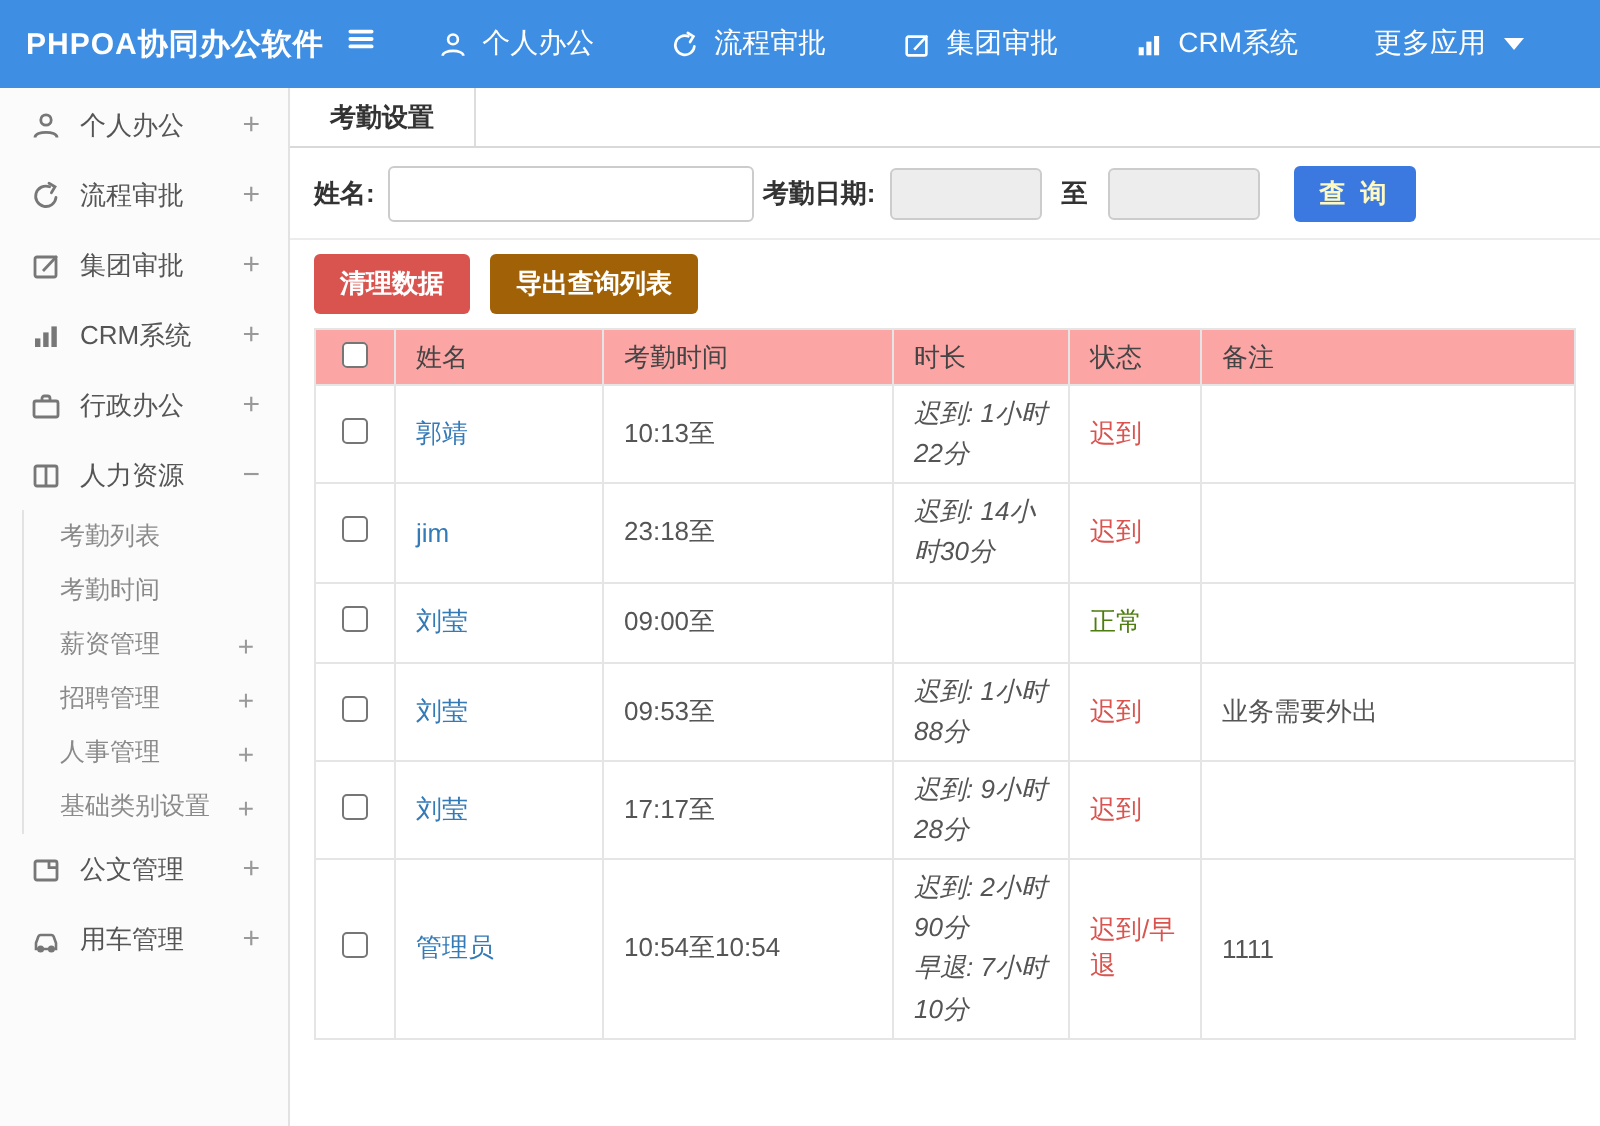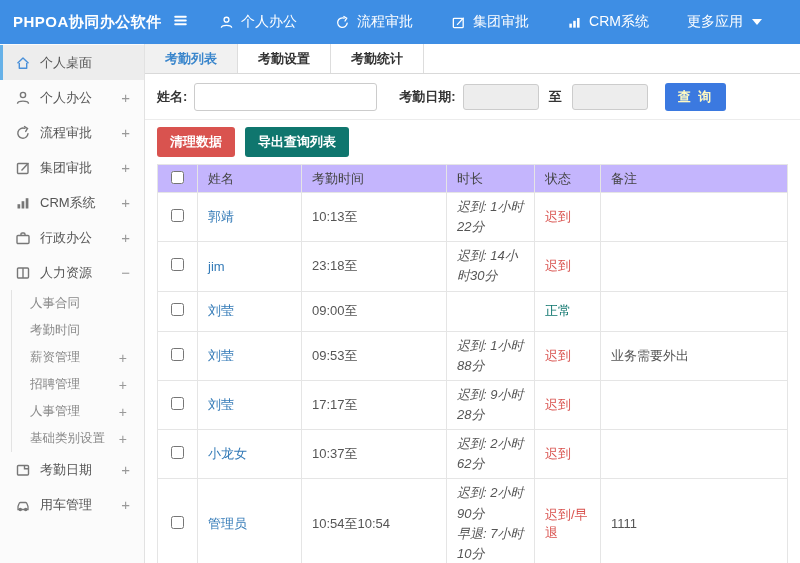--- a/index.html
+++ b/index.html
@@ -36,34 +36,34 @@
   
   .content { flex:1; display:flex; flex-direction:column; min-width:0; background:#fff; }
 
   .tabbar { height:30px; flex:none; display:flex; border-bottom:1px solid #d9d9d9; background:#fff; }
   .tab { padding:0 20px; line-height:29px; font-size:13px; font-weight:bold; color:#333; background:#fff; border-right:1px solid #ddd; cursor:pointer; white-space:nowrap; }
   .tab.active { background:#f1f1f1; color:#3a86cc; }
 
   .filters { height:46px; flex:none; display:flex; align-items:center; padding:0 12px; border-bottom:1px solid #ececec; font-size:13px; color:#333; }
   .flabel { font-weight:bold; margin-right:7px; white-space:nowrap; }
   .name-input { width:183px; height:28px; border:1px solid #ccc; border-radius:3px; padding:0 8px; font-size:13px; outline:none; }
-  .date-label { margin-left:22px; }
+  .date-label { margin-left:4px; }
   .date-input { width:76px; height:26px; border:1px solid #ccc; border-radius:3px; background:#ededed; padding:0 6px; font-size:12px; outline:none; }
   .to-label { margin:0 10px; font-weight:bold; }
   .search-btn { margin-left:17px; height:28px; padding:0 13px; background:#3b79e0; color:#fef9c3; border:none; border-radius:3px; font-size:13px; font-weight:bold; letter-spacing:2px; cursor:pointer; white-space:nowrap; }
 
   .actions { height:44px; flex:none; display:flex; align-items:center; padding:0 12px; gap:10px; }
   .btn { height:30px; padding:0 13px; border:none; border-radius:3px; color:#fff; font-size:13px; font-weight:bold; cursor:pointer; white-space:nowrap; }
   .btn-danger { background:#d9534f; }
-  .btn-info { background:#0f766e; }
+  .btn-info { background:#a16207; }
 
   .table-wrap { flex:1; padding:0 12px; overflow:hidden; }
   table { width:100%; border-collapse:collapse; font-size:13px; color:#555; table-layout:fixed; }
   th, td { border:1px solid #e5e5e5; padding:4px 10px; text-align:left; vertical-align:middle; }
-  thead th { background:#c4b5fd; height:28px; font-weight:normal; color:#444; }
+  thead th { background:#fca5a5; height:28px; font-weight:normal; color:#444; }
   tbody td { height:40px; background:#fff; }
   .col-check { width:40px; text-align:center; }
   .col-name { width:104px; }
   .col-time { width:145px; }
   .col-dur  { width:88px; }
   .col-status { width:66px; }
   td.cell-name { color:#337ab7; cursor:pointer; }
   .dur-line { display:block; line-height:1.55;font-style:italic; }
   input[type=checkbox] { width:13px; height:13px; cursor:pointer; }
 </style>
@@ -123,30 +123,20 @@
         <span>更多应用</span>
         <span class="caret"></span>
       </div>
     </div>
   </div>
 
   <div class="split">
 
     <div class="sidebar">
 
-      <div class="side-item active">
-        <span class="side-icon">
-          <svg width="16" height="16" viewBox="0 0 16 16" fill="none" stroke="currentColor" stroke-width="1.4" stroke-linejoin="round">
-              <path d="M2.5 8.3L8 3l5.5 5.3"></path>
-              <path d="M4.3 8v5.2h7.4V8"></path>
-            </svg>
-        </span>
-        <span class="side-label">个人桌面</span>
-        <span class="side-expand"></span>
-      </div>
 
       <div class="side-item">
         <span class="side-icon">
           <svg width="16" height="16" viewBox="0 0 16 16" fill="none" stroke="currentColor" stroke-width="1.4">
               <circle cx="8" cy="5" r="2.6"></circle>
               <path d="M2.5 13.7c0-3.4 11-3.4 11 0"></path>
             </svg>
         </span>
         <span class="side-label">个人办公</span>
         <span class="side-expand">+</span>
@@ -203,21 +193,21 @@
               <rect x="2.5" y="3" width="11" height="10" rx="1"></rect>
               <path d="M8 3v10"></path>
             </svg>
         </span>
         <span class="side-label">人力资源</span>
         <span class="side-expand">−</span>
       </div>
 
       <div class="submenu">
         <div class="sub-item">
-          <span class="sub-label">人事合同</span>
+          <span class="sub-label">考勤列表</span>
           <span class="side-expand"></span>
         </div>
         <div class="sub-item">
           <span class="sub-label">考勤时间</span>
           <span class="side-expand"></span>
         </div>
         <div class="sub-item">
           <span class="sub-label">薪资管理</span>
           <span class="side-expand">+</span>
         </div>
@@ -235,43 +225,41 @@
         </div>
       </div>
 
       <div class="side-item">
         <span class="side-icon">
           <svg width="16" height="16" viewBox="0 0 16 16" fill="none" stroke="currentColor" stroke-width="1.4">
               <rect x="2.5" y="3.5" width="11" height="9.5" rx="1"></rect>
               <path d="M9.5 3.5v3.3h4"></path>
             </svg>
         </span>
-        <span class="side-label">考勤日期</span>
+        <span class="side-label">公文管理</span>
         <span class="side-expand">+</span>
       </div>
 
       <div class="side-item">
         <span class="side-icon">
           <svg width="16" height="16" viewBox="0 0 16 16" fill="none" stroke="currentColor" stroke-width="1.3">
               <path d="M3 9.5l1.1-3A1.4 1.4 0 015.4 5.5h5.2a1.4 1.4 0 011.3 1l1.1 3v3H3z"></path>
               <circle cx="5.3" cy="12.5" r="1.1"></circle>
               <circle cx="10.7" cy="12.5" r="1.1"></circle>
             </svg>
         </span>
         <span class="side-label">用车管理</span>
         <span class="side-expand">+</span>
       </div>
     </div>
 
     <div class="content">
 
       <div class="tabbar">
-        <div class="tab active">考勤列表</div>
         <div class="tab">考勤设置</div>
-        <div class="tab">考勤统计</div>
       </div>
 
       <div class="filters">
         <span class="flabel">姓名:</span>
         <input class="name-input" type="text" value="" style="">
         <span class="flabel date-label">考勤日期:</span>
         <input class="date-input" type="text" value="" style="">
         <span class="to-label">至</span>
         <input class="date-input" type="text" value="" style="">
         <button class="search-btn">查 询</button>
@@ -318,51 +306,40 @@
               <td></td>
             </tr>
             <tr>
               <td class="col-check"><input type="checkbox" style=""></td>
               <td class="cell-name">刘莹</td>
               <td>09:00至</td>
               <td>
                   <span class="dur-line"></span>
                   <span class="dur-line"></span>
                 </td>
-              <td style="color: #0f766e;">正常</td>
+              <td style="color: #4d7c0f;">正常</td>
               <td></td>
             </tr>
             <tr>
               <td class="col-check"><input type="checkbox" style=""></td>
               <td class="cell-name">刘莹</td>
               <td>09:53至</td>
               <td>
                   <span class="dur-line">迟到: 1小时88分</span>
                   <span class="dur-line"></span>
                 </td>
               <td style="color: rgb(217, 83, 79);">迟到</td>
               <td>业务需要外出</td>
             </tr>
             <tr>
               <td class="col-check"><input type="checkbox" style=""></td>
               <td class="cell-name">刘莹</td>
               <td>17:17至</td>
               <td>
                   <span class="dur-line">迟到: 9小时28分</span>
-                  <span class="dur-line"></span>
-                </td>
-              <td style="color: rgb(217, 83, 79);">迟到</td>
-              <td></td>
-            </tr>
-            <tr>
-              <td class="col-check"><input type="checkbox" style=""></td>
-              <td class="cell-name">小龙女</td>
-              <td>10:37至</td>
-              <td>
-                  <span class="dur-line">迟到: 2小时62分</span>
                   <span class="dur-line"></span>
                 </td>
               <td style="color: rgb(217, 83, 79);">迟到</td>
               <td></td>
             </tr>
             <tr>
               <td class="col-check"><input type="checkbox" style=""></td>
               <td class="cell-name">管理员</td>
               <td>10:54至10:54</td>
               <td>

